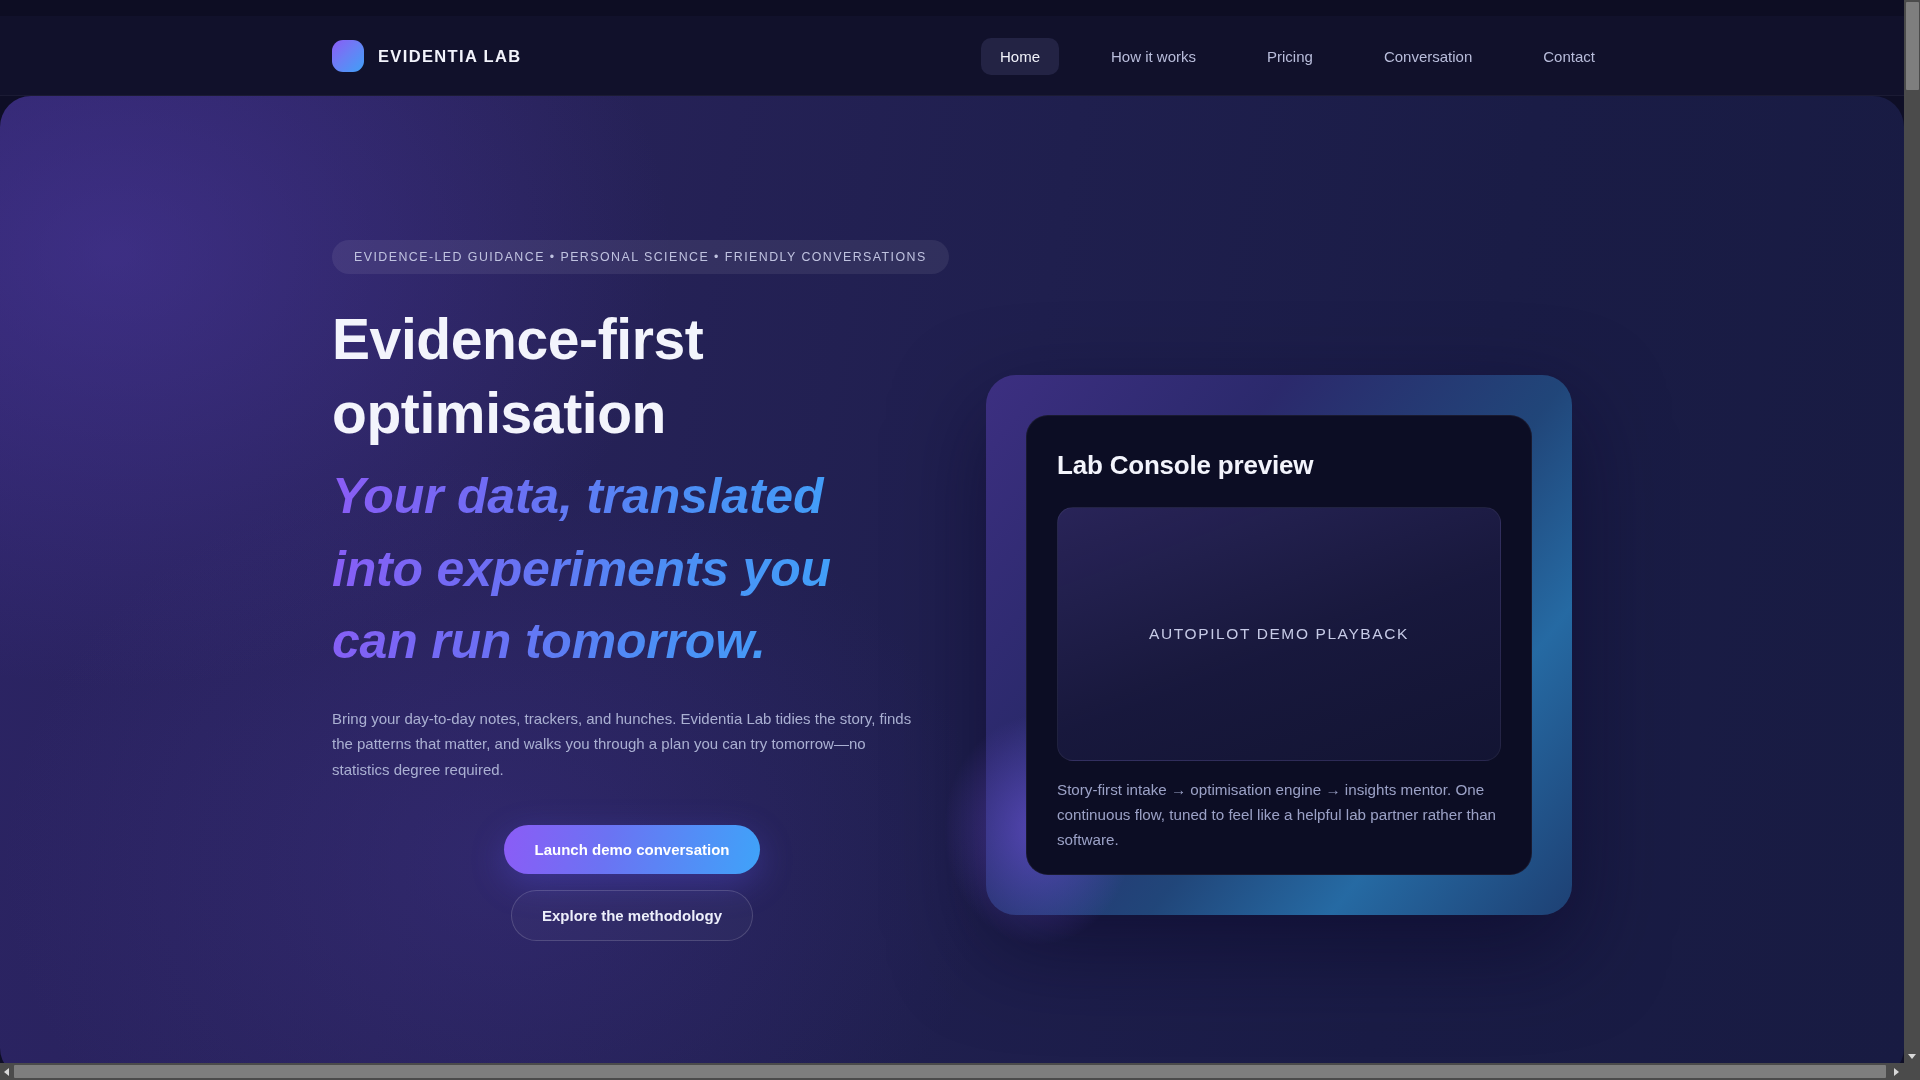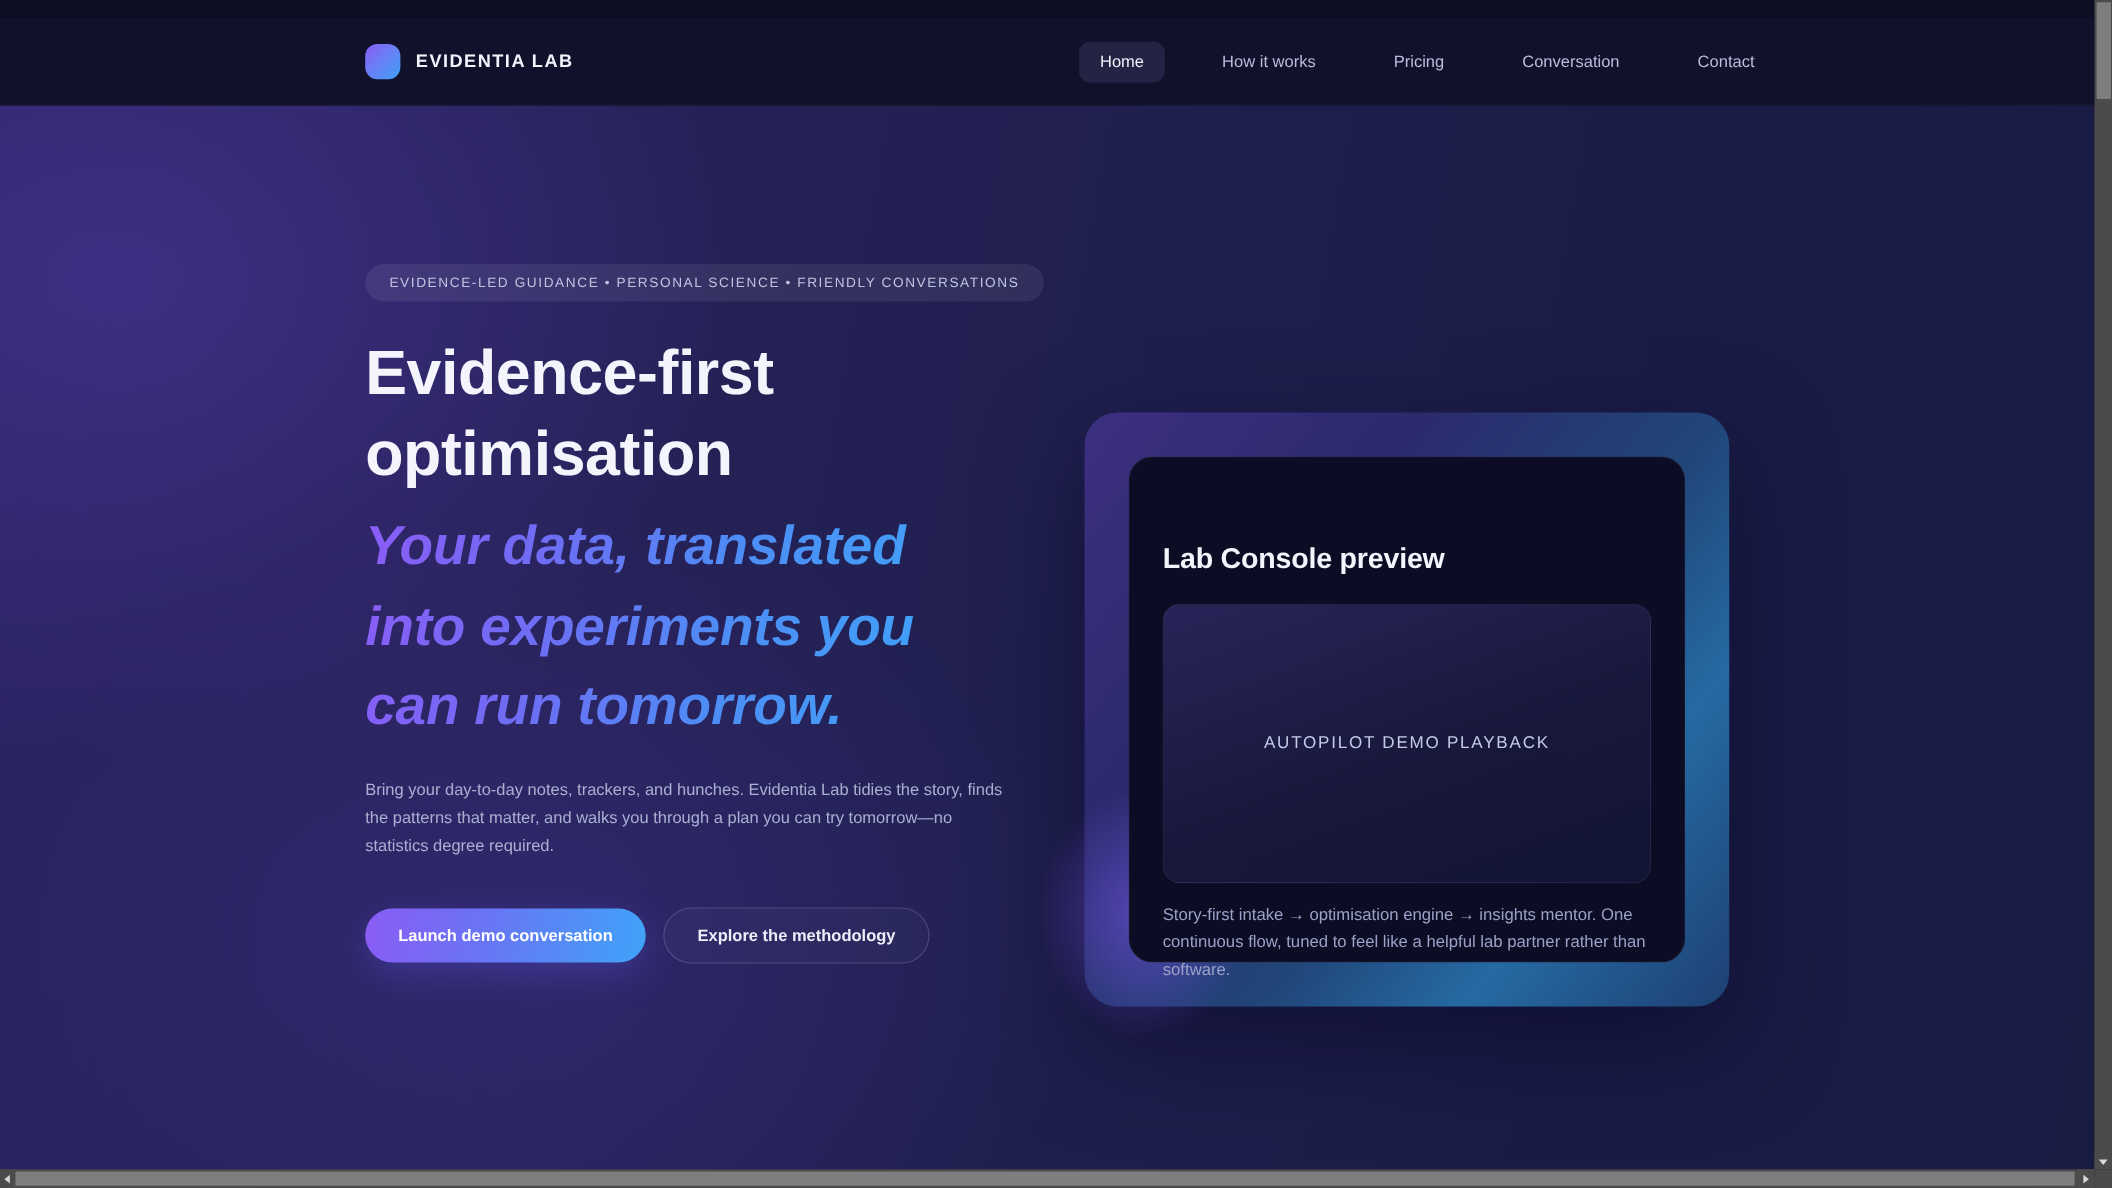--- a/index.html
+++ b/index.html
@@ -93,20 +93,21 @@
   
   #stage {
     position: relative;
     width: 100%;
     height: 983px;
     background:
       radial-gradient(900px 700px at 6% 16%, rgba(86,62,178,0.42) 0%, rgba(86,62,178,0) 62%),
       radial-gradient(760px 620px at 26% 78%, rgba(72,55,155,0.30) 0%, rgba(72,55,155,0) 65%),
       linear-gradient(100deg, #2c2465 0%, #272259 26%, #1f1f4e 52%, #1a1c46 74%, #181b42 100%);
     overflow: hidden;
+    border-radius: 31px;
   }
 
   
   #hero-left {
     position: absolute;
     left: 332px;
     top: 144px;
     width: 600px;
   }
 
@@ -153,20 +154,21 @@
     font-size: 15px;
     line-height: 1.72;
     max-width: 585px;
   }
 
   .hero-actions {
     margin-top: 42px;
     display: flex;
     align-items: center;
     gap: 16px;
+    flex-direction: column;
   }
   .btn {
     border: none;
     font-family: inherit;
     font-size: 15px;
     font-weight: 700;
     cursor: pointer;
     white-space: nowrap;
   }
   .btn-primary {
@@ -222,21 +224,20 @@
     background: #0c0d24;
     border: 1px solid rgba(255,255,255,0.055);
     padding: 34px 30px 30px 30px;
   }
 
   .console-title {
     color: #f3f4fc;
     font-size: 26px;
     font-weight: 700;
     letter-spacing: -0.2px;
-    margin-top: 42px;
   }
 
   .console-screen {
     margin-top: 26px;
     height: 254px;
     border-radius: 16px;
     background: linear-gradient(160deg, rgba(84,72,168,0.40) 0%, rgba(46,44,104,0.36) 55%, rgba(34,36,82,0.34) 100%);
     border: 1px solid rgba(255,255,255,0.055);
     display: flex;
     align-items: center;

